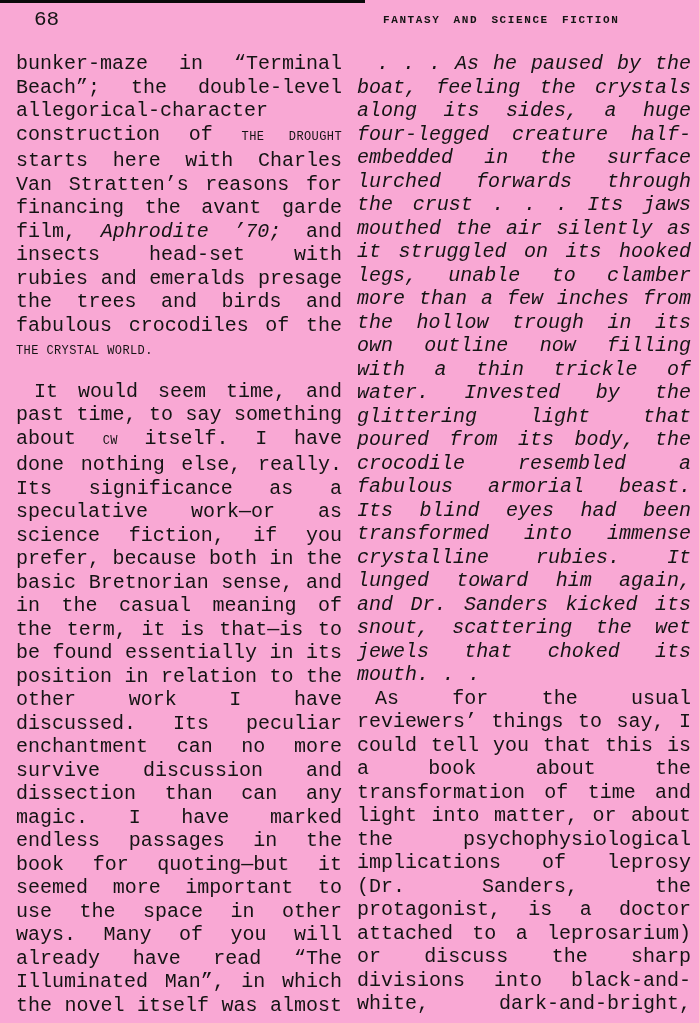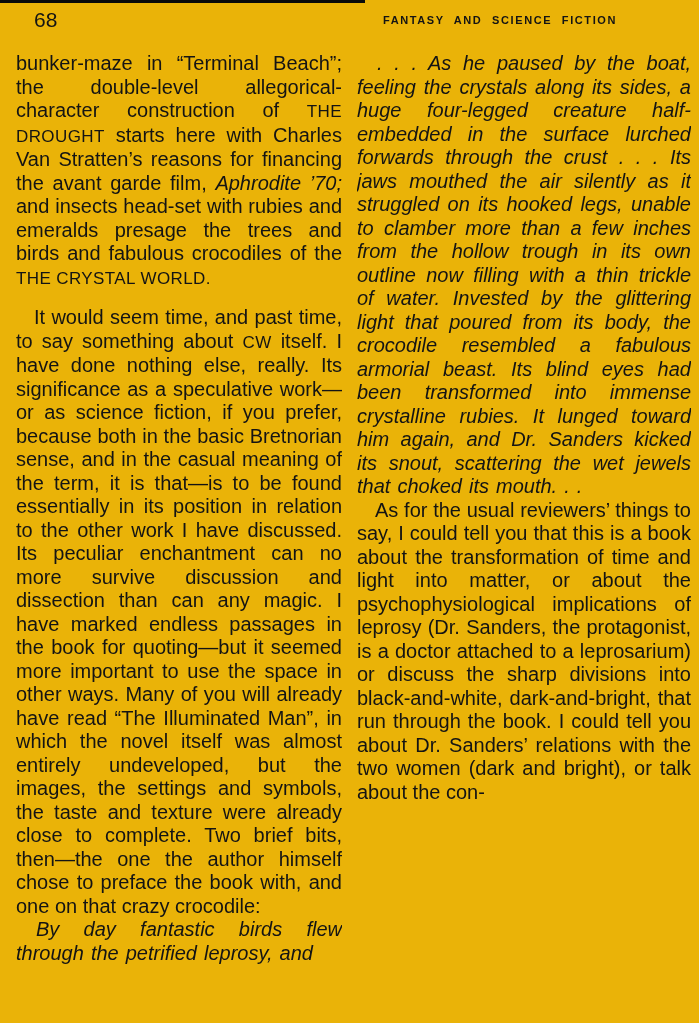--- a/index.html
+++ b/index.html
@@ -4,22 +4,22 @@
 <style>
   html, body {
     margin: 0;
     padding: 0;
     background: #ffffff;
   }
   .page {
     position: relative;
     width: 699px;
     height: 1023px;
-    background: #eab308;
-    font-family: Liberation Sans, sans-serif;
+    background: #f9a8d4;
+    font-family: Liberation Mono, monospace;
     color: #141414;
     overflow: hidden;
   }
   .artifact-line {
     position: absolute;
     top: 0;
     left: 0;
     width: 365px;
     height: 3px;
     background: #0a0a0a;
@@ -61,21 +61,21 @@
   .col-left  { width: 326px; }
   .col-right { width: 334px; }
   p {
     margin: 0;
     font-size: 20px;
     line-height: 23.5px;
     text-align: justify;
     hyphens: auto;
   }
   .smallcaps {
-    font-size: 17px;
+    font-size: 12px;
     letter-spacing: 0.4px;
   }
   .ital { font-style: italic; }
   .quote {
     font-style: italic;
     word-spacing: 1.5px;
   }
   .indent   { text-indent: 18px; }
   .indent-q { text-indent: 20px; }
   .para-gap { margin-top: 16px; }

